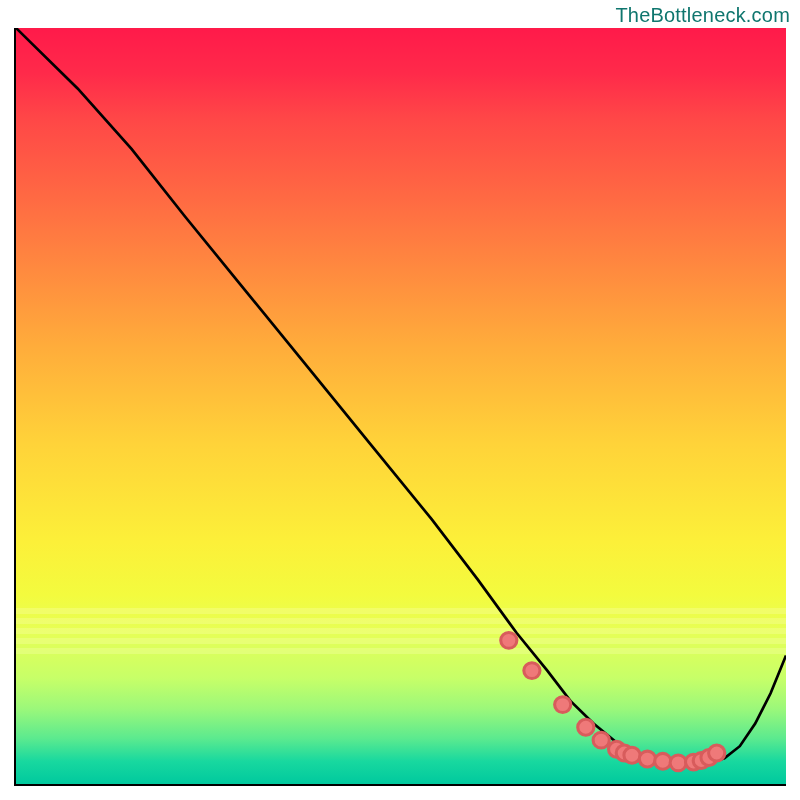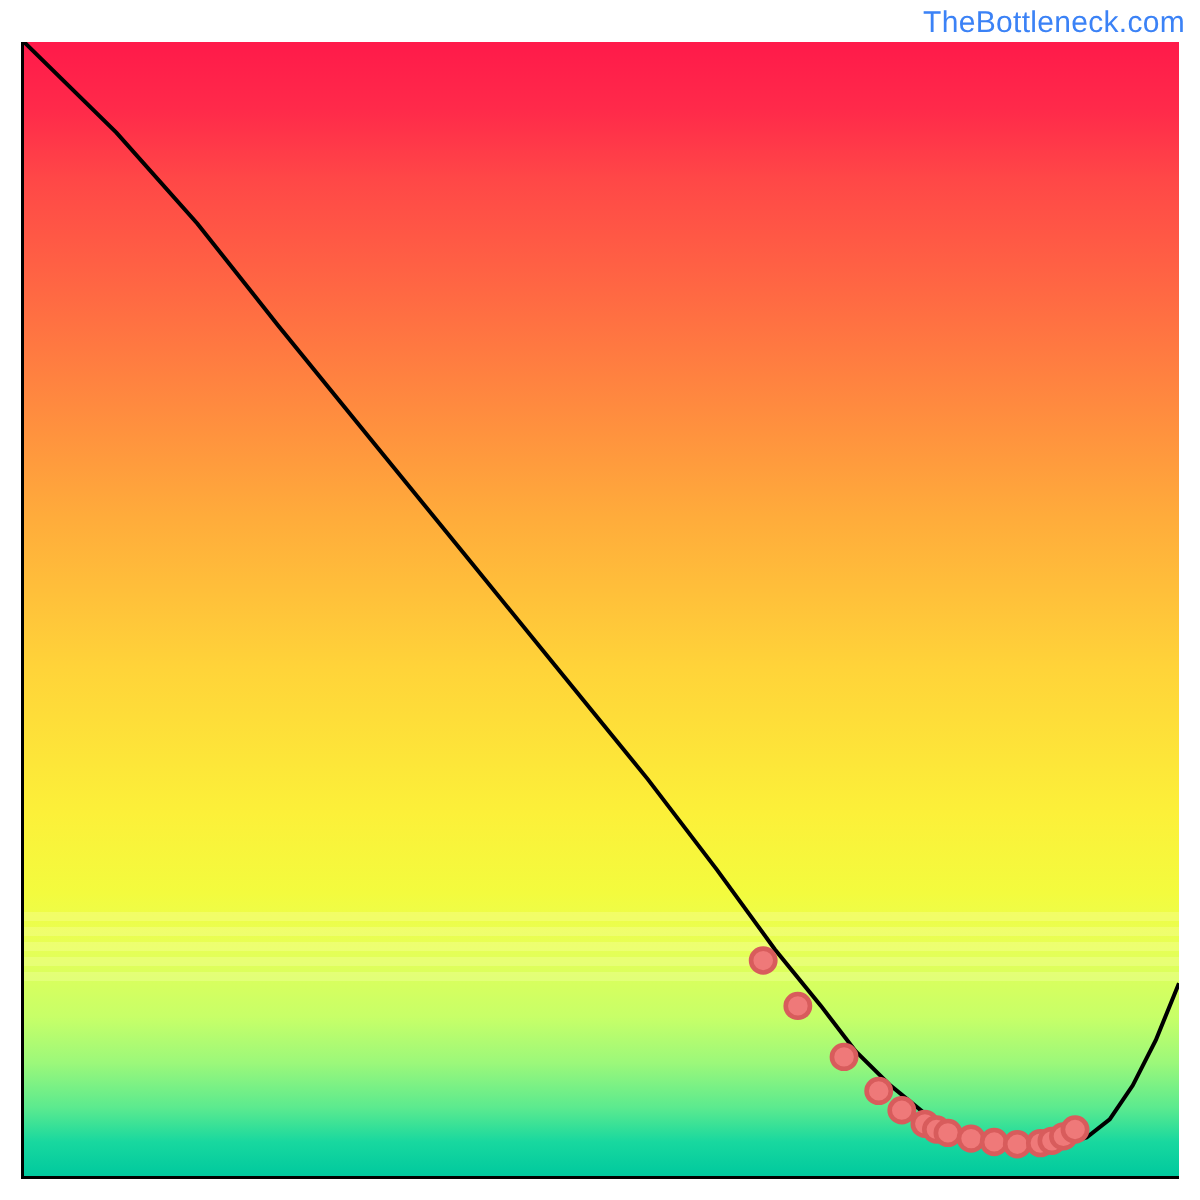--- a/index.html
+++ b/index.html
@@ -8,21 +8,21 @@
     height: 800px;
     background: #fff;
     position: relative;
     font-family: Arial, sans-serif;
   }
   .watermark {
     position: absolute;
     top: 4px;
     right: 10px;
     font-size: 20px;
-    color: #3b82f6;
+    color: #0f766e;
     font-weight: 500;
     letter-spacing: 0.2px;
   }
   .plot-area {
     position: absolute;
     top: 28px;
     left: 14px;
     width: 772px;
     height: 758px;
     border: 2px solid #000;

